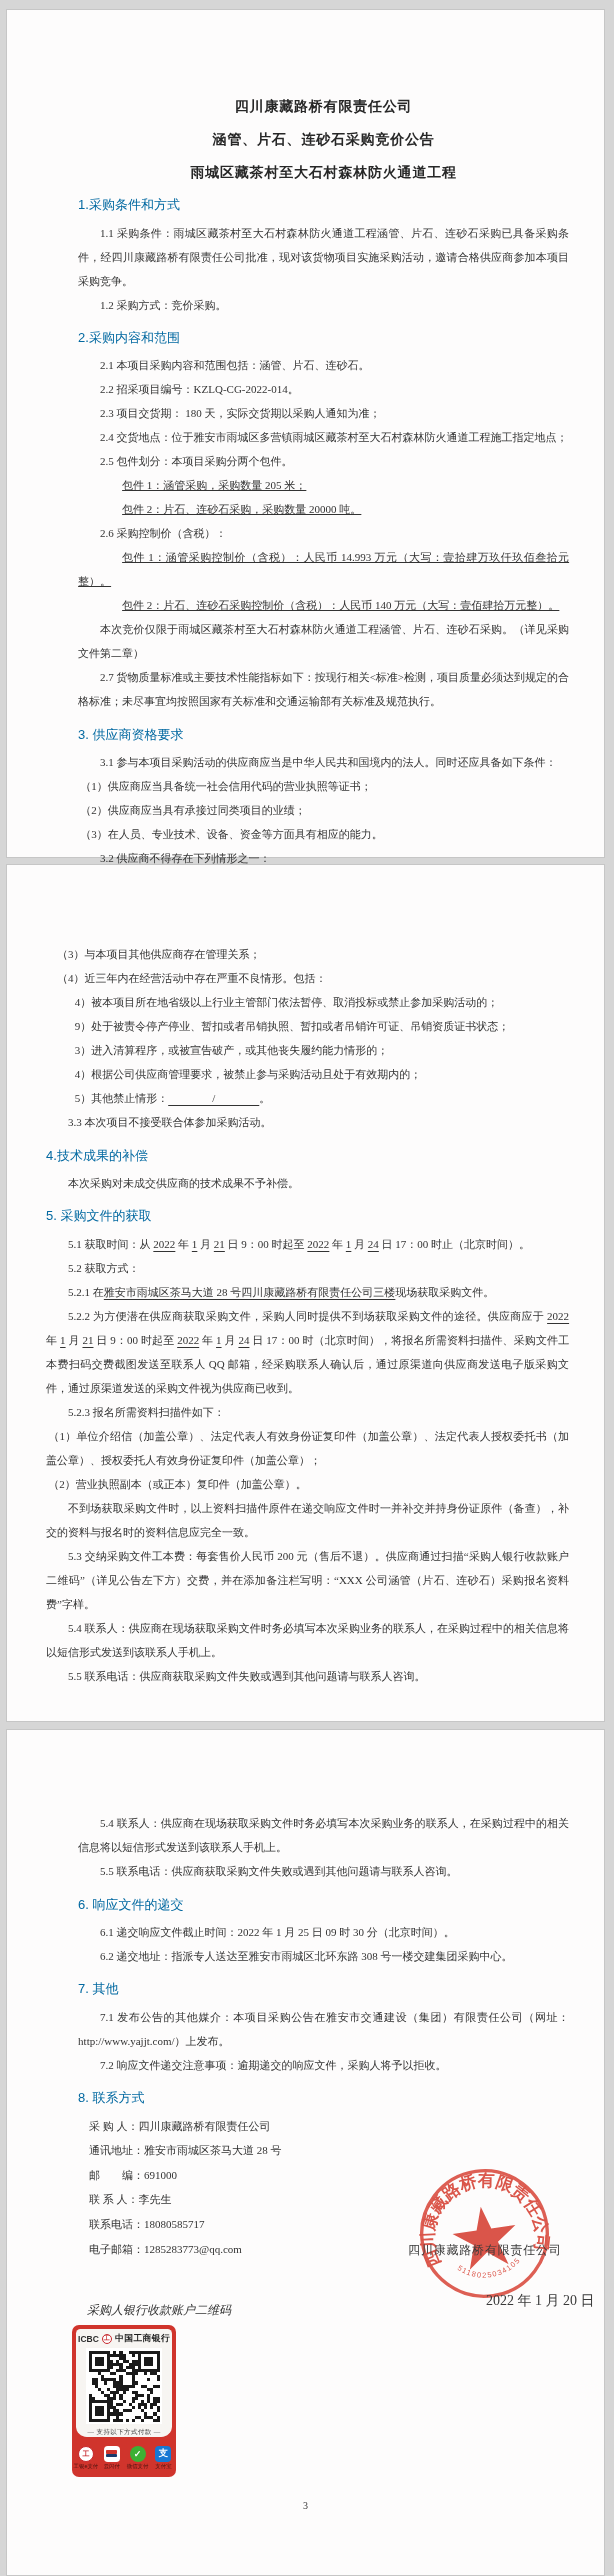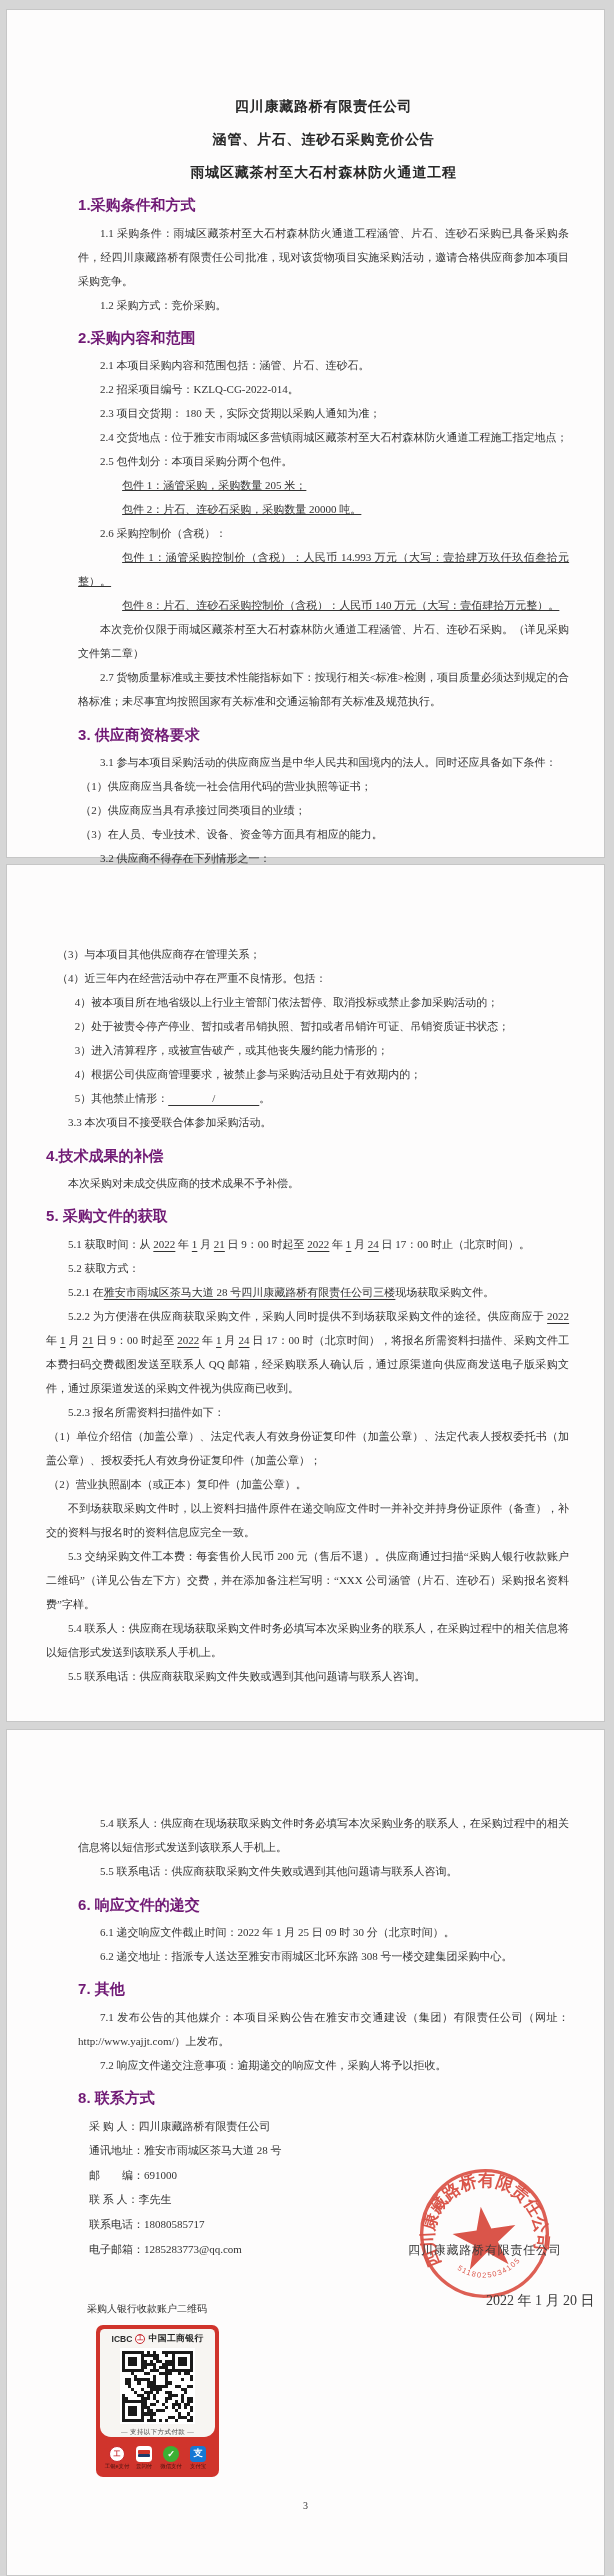--- a/index.html
+++ b/index.html
@@ -15,21 +15,21 @@
   }
   #page-1{top:9.2px;height:849px;padding:86px 35px 0 71px;}
   #page-2{top:864px;height:858px;padding:77px 35px 0 39px;}
   #page-3{top:1729px;height:847px;padding:81px 35px 0 71px;position:absolute;}
   .title{
     text-align:center;font-weight:bold;font-size:14px;line-height:21.5px;
     margin:0 0 11.5px 0;letter-spacing:0.8px;color:#272727;
   }
   .h{
     font-family:"Liberation Sans","DejaVu Sans",sans-serif;
-    font-weight:bold;font-size:15px;line-height:20px;color:#701a75;
+    font-weight:normal;font-size:13px;line-height:20px;color:#0369a1;
     margin:11.5px 0 5.4px 0;
   }
   .p{
     font-size:11px;line-height:24px;margin:0;text-align:justify;
     text-indent:2em;color:#333;
   }
   .p.flush{text-indent:0.2em;}
   .p.ind1{text-indent:1em;}
   .p.ind25{text-indent:2.6em;}
   .p.ind4{text-indent:4em;text-decoration:underline;}
@@ -40,23 +40,23 @@
   .contact .p{text-indent:1em;line-height:24.6px;}
 
   
   .seal-wrap{position:absolute;left:410px;top:436px;width:135px;height:135px;
     transform:rotate(-8deg);opacity:.85;}
   .signer-line{position:absolute;left:401px;top:512px;font-size:12px;
     color:#3a3a3a;letter-spacing:0.8px;white-space:nowrap;}
   .date-line{position:absolute;left:479px;top:562px;font-size:14px;color:#3a3a3a;white-space:nowrap;font-family:Liberation Serif, serif;}
 
   
-  .qr-label{position:absolute;left:80px;top:572px;font-size:10px;color:#333;}
+  .qr-label{position:absolute;left:80px;top:572px;font-size:12px;color:#333;font-style:italic;}
   .pay-card{
-    position:absolute;left:89px;top:595px;width:123px;height:152px;
+    position:absolute;left:65px;top:595px;width:104px;height:152px;
     background:#d0342c;border-radius:7px;padding:3.8px;box-sizing:border-box;
   }
   .pay-card .panel{
     background:#f7f5f2;border-radius:4.6px 4.6px 10.8px 10.8px;height:108px;
     display:flex;flex-direction:column;align-items:center;padding-top:3.1px;box-sizing:border-box;
   }
   .bank-row{display:flex;align-items:center;gap:3.1px;height:14px;}
   .bank-en{font-family:"Liberation Sans",sans-serif;font-weight:bold;font-size:8.5px;color:#2b2b2b;}
   .icbc-logo{width:10px;height:10px;border:1.2px solid #c7282d;border-radius:50%;
     display:flex;align-items:center;justify-content:center;font-size:6.1px;color:#c7282d;
@@ -96,39 +96,39 @@
   <div class="h">2.采购内容和范围</div>
   <p class="p">2.1 本项目采购内容和范围包括：涵管、片石、连砂石。</p>
   <p class="p">2.2 招采项目编号：KZLQ-CG-2022-014。</p>
   <p class="p">2.3 项目交货期： 180 天，实际交货期以采购人通知为准；</p>
   <p class="p">2.4 交货地点：位于雅安市雨城区多营镇雨城区藏茶村至大石村森林防火通道工程施工指定地点；</p>
   <p class="p">2.5 包件划分：本项目采购分两个包件。</p>
   <p class="p ind4">包件 1：涵管采购，采购数量 205 米；</p>
   <p class="p ind4">包件 2：片石、连砂石采购，采购数量 20000 吨。</p>
   <p class="p">2.6 采购控制价（含税）：</p>
   <p class="p ind4">包件 1：涵管采购控制价（含税）：人民币 14.993 万元（大写：壹拾肆万玖仟玖佰叁拾元整）。</p>
-  <p class="p ind4">包件 8：片石、连砂石采购控制价（含税）：人民币 140 万元（大写：壹佰肆拾万元整）。</p>
+  <p class="p ind4">包件 2：片石、连砂石采购控制价（含税）：人民币 140 万元（大写：壹佰肆拾万元整）。</p>
   <p class="p">本次竞价仅限于雨城区藏茶村至大石村森林防火通道工程涵管、片石、连砂石采购。（详见采购文件第二章）</p>
   <p class="p">2.7 货物质量标准或主要技术性能指标如下：按现行相关&lt;标准&gt;检测，项目质量必须达到规定的合格标准；未尽事宜均按照国家有关标准和交通运输部有关标准及规范执行。</p>
 
   <div class="h">3. 供应商资格要求</div>
   <p class="p">3.1 参与本项目采购活动的供应商应当是中华人民共和国境内的法人。同时还应具备如下条件：</p>
   <p class="p flush">（1）供应商应当具备统一社会信用代码的营业执照等证书；</p>
   <p class="p flush">（2）供应商应当具有承接过同类项目的业绩；</p>
   <p class="p flush">（3）在人员、专业技术、设备、资金等方面具有相应的能力。</p>
   <p class="p">3.2 供应商不得存在下列情形之一：</p>
 
   <p class="p pageno">1</p>
 </div>
 
 <div class="page" id="page-2">
   <p class="p ind1">（3）与本项目其他供应商存在管理关系；</p>
   <p class="p ind1">（4）近三年内在经营活动中存在严重不良情形。包括：</p>
   <p class="p ind25">4）被本项目所在地省级以上行业主管部门依法暂停、取消投标或禁止参加采购活动的；</p>
-  <p class="p ind25">2）处于被责令停产停业、暂扣或者吊销执照、暂扣或者吊销许可证、吊销资质证书状态；</p>
+  <p class="p ind25">9）处于被责令停产停业、暂扣或者吊销执照、暂扣或者吊销许可证、吊销资质证书状态；</p>
   <p class="p ind25">3）进入清算程序，或被宣告破产，或其他丧失履约能力情形的；</p>
   <p class="p ind25">4）根据公司供应商管理要求，被禁止参与采购活动且处于有效期内的；</p>
   <p class="p ind25"><span>5）其他禁止情形：</span><span class="useg">　　　　/　　　　</span><span>。</span></p>
   <p class="p">3.3 本次项目不接受联合体参加采购活动。</p>
 
   <div class="h">4.技术成果的补偿</div>
   <p class="p">本次采购对未成交供应商的技术成果不予补偿。</p>
 
   <div class="h">5. 采购文件的获取</div>
   <p class="p"><span>5.1 获取时间：从 </span><span class="useg">2022</span><span> 年 </span><span class="useg">1</span><span> 月 </span><span class="useg">21</span><span> 日 9：00 时起至 </span><span class="useg">2022</span><span> 年 </span><span class="useg">1</span><span> 月 </span><span class="useg">24</span><span> 日 17：00 时止（北京时间）。</span></p>

